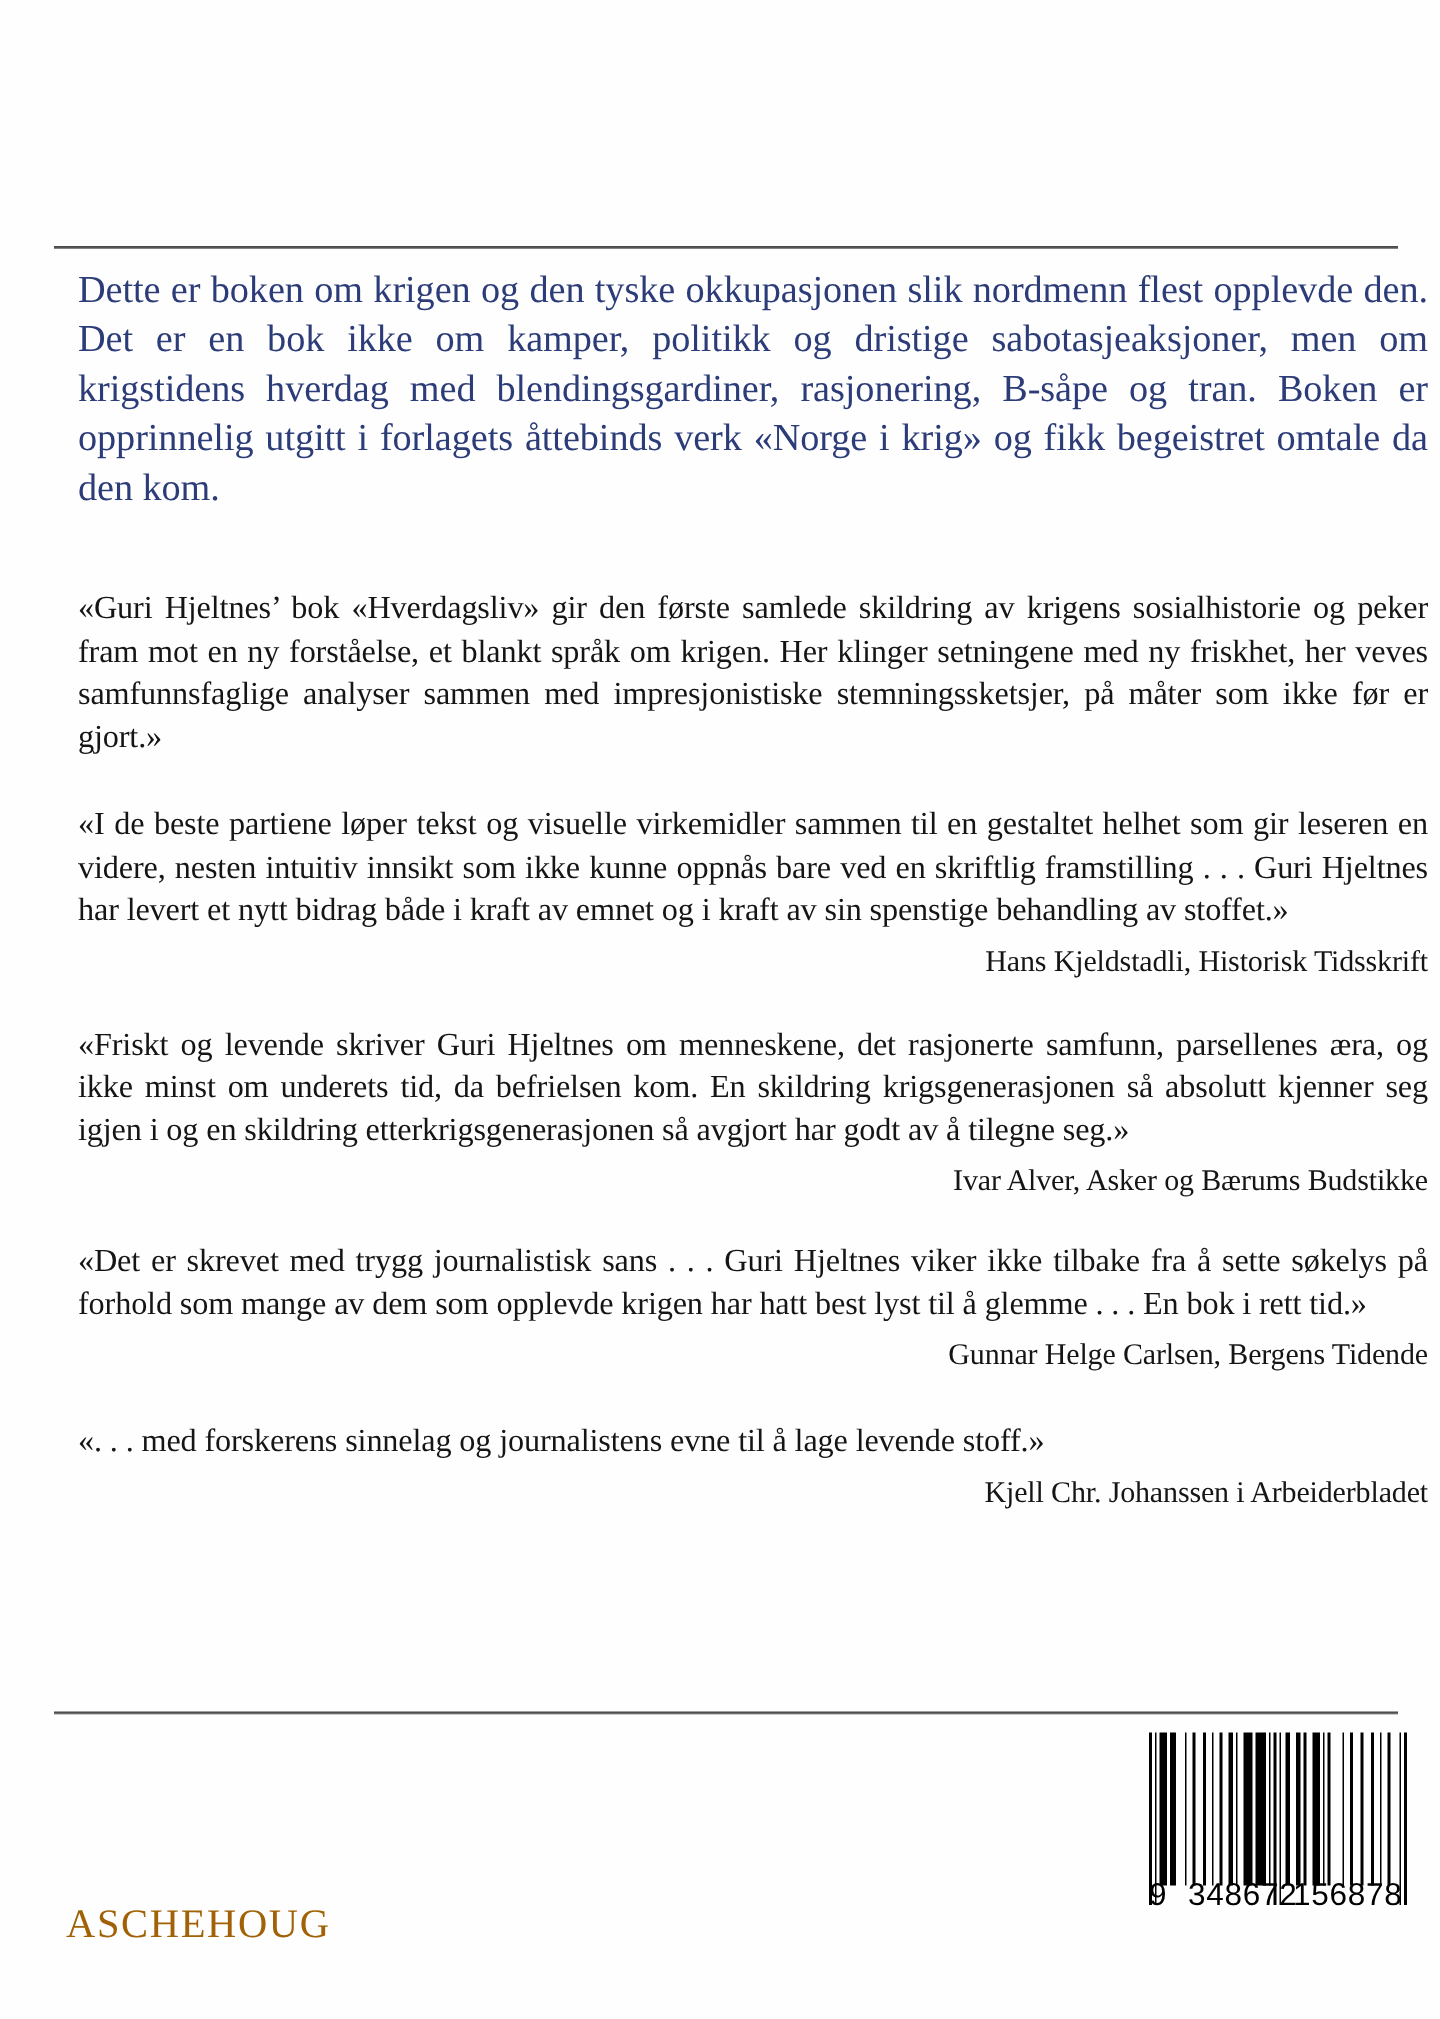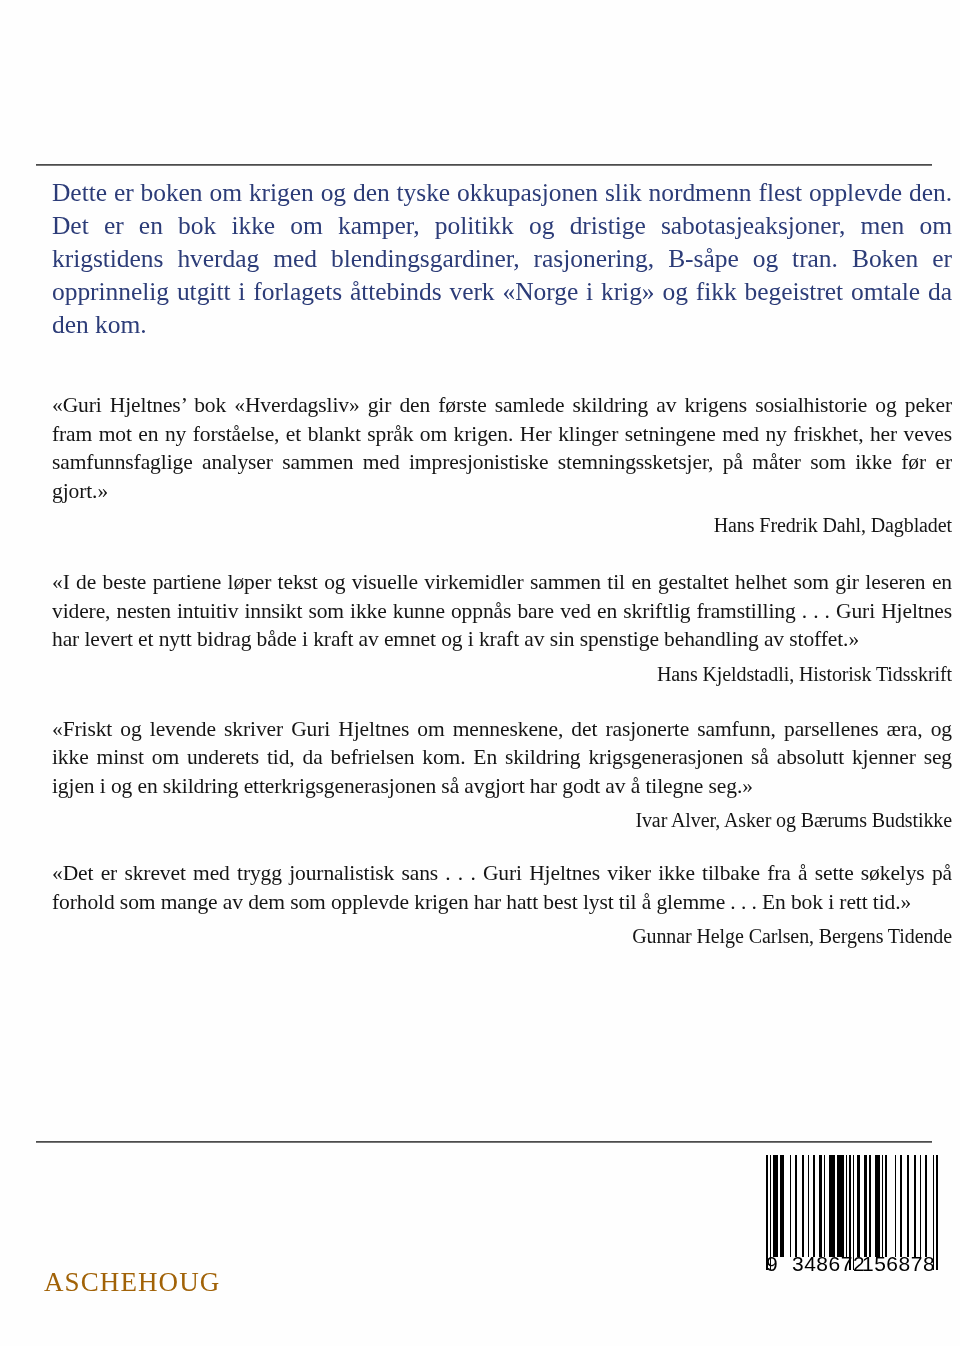--- a/index.html
+++ b/index.html
@@ -167,38 +167,41 @@
 <div class="page">
 
   <div class="rule rule-top"></div>
 
   <div class="content">
 
     <p class="blurb">Dette er boken om krigen og den tyske okkupasjonen slik nordmenn flest opplevde den. Det er en bok ikke om kamper, politikk og dristige sabotasjeaksjoner, men om krigstidens hverdag med blendingsgardiner, rasjonering, B-såpe og tran. Boken er opprinnelig utgitt i forlagets åttebinds verk «Norge i krig» og fikk begeistret omtale da den kom.</p>
 
     <div class="quote-group q1">
       <p class="quote-body last-line-left">«Guri Hjeltnes’ bok «Hverdagsliv» gir den første samlede skildring av krigens sosialhistorie og peker fram mot en ny forståelse, et blankt språk om krigen. Her klinger setningene med ny friskhet, her veves samfunnsfaglige analyser sammen med impresjonistiske stemningssketsjer, på måter som ikke før er gjort.»</p>
-      <p class="quote-attrib">Hans Fredrik Dahl, Dagbladet</p>
     </div>
 
     <div class="quote-group q2">
       <p class="quote-body last-line-left">«I de beste partiene løper tekst og visuelle virkemidler sammen til en gestaltet helhet som gir leseren en videre, nesten intuitiv innsikt som ikke kunne oppnås bare ved en skriftlig framstilling . . . Guri Hjeltnes har levert et nytt bidrag både i kraft av emnet og i kraft av sin spenstige behandling av stoffet.»</p>
       <p class="quote-attrib">Hans Kjeldstadli, Historisk Tidsskrift</p>
     </div>
 
     <div class="quote-group q4">
       <p class="quote-body last-line-left">«Friskt og levende skriver Guri Hjeltnes om menneskene, det rasjonerte samfunn, parsellenes æra, og ikke minst om underets tid, da befrielsen kom. En skildring krigsgenerasjonen så absolutt kjenner seg igjen i og en skildring etterkrigsgenerasjonen så avgjort har godt av å tilegne seg.»</p>
       <p class="quote-attrib">Ivar Alver, Asker og Bærums Budstikke</p>
     </div>
 
     <div class="quote-group q3">
       <p class="quote-body last-line-left">«Det er skrevet med trygg journalistisk sans . . . Guri Hjeltnes viker ikke tilbake fra å sette søkelys på forhold som mange av dem som opplevde krigen har hatt best lyst til å glemme . . . En bok i rett tid.»</p>
       <p class="quote-attrib">Gunnar Helge Carlsen, Bergens Tidende</p>
     </div>
 
+    <div class="quote-group q5">
+      <p class="quote-body last-line-left">«. . . med forskerens sinnelag og journalistens evne til å lage levende stoff.»</p>
+      <p class="quote-attrib">Kjell Chr. Johanssen i Arbeiderbladet</p>
+    </div>
 
   </div>
 
   <div class="rule rule-bottom"></div>
 
   <div class="footer">
     <div class="publisher">ASCHEHOUG</div>
 
     <div class="barcode-wrap">
       <div class="barcode-bars" id="barcode-bars">

